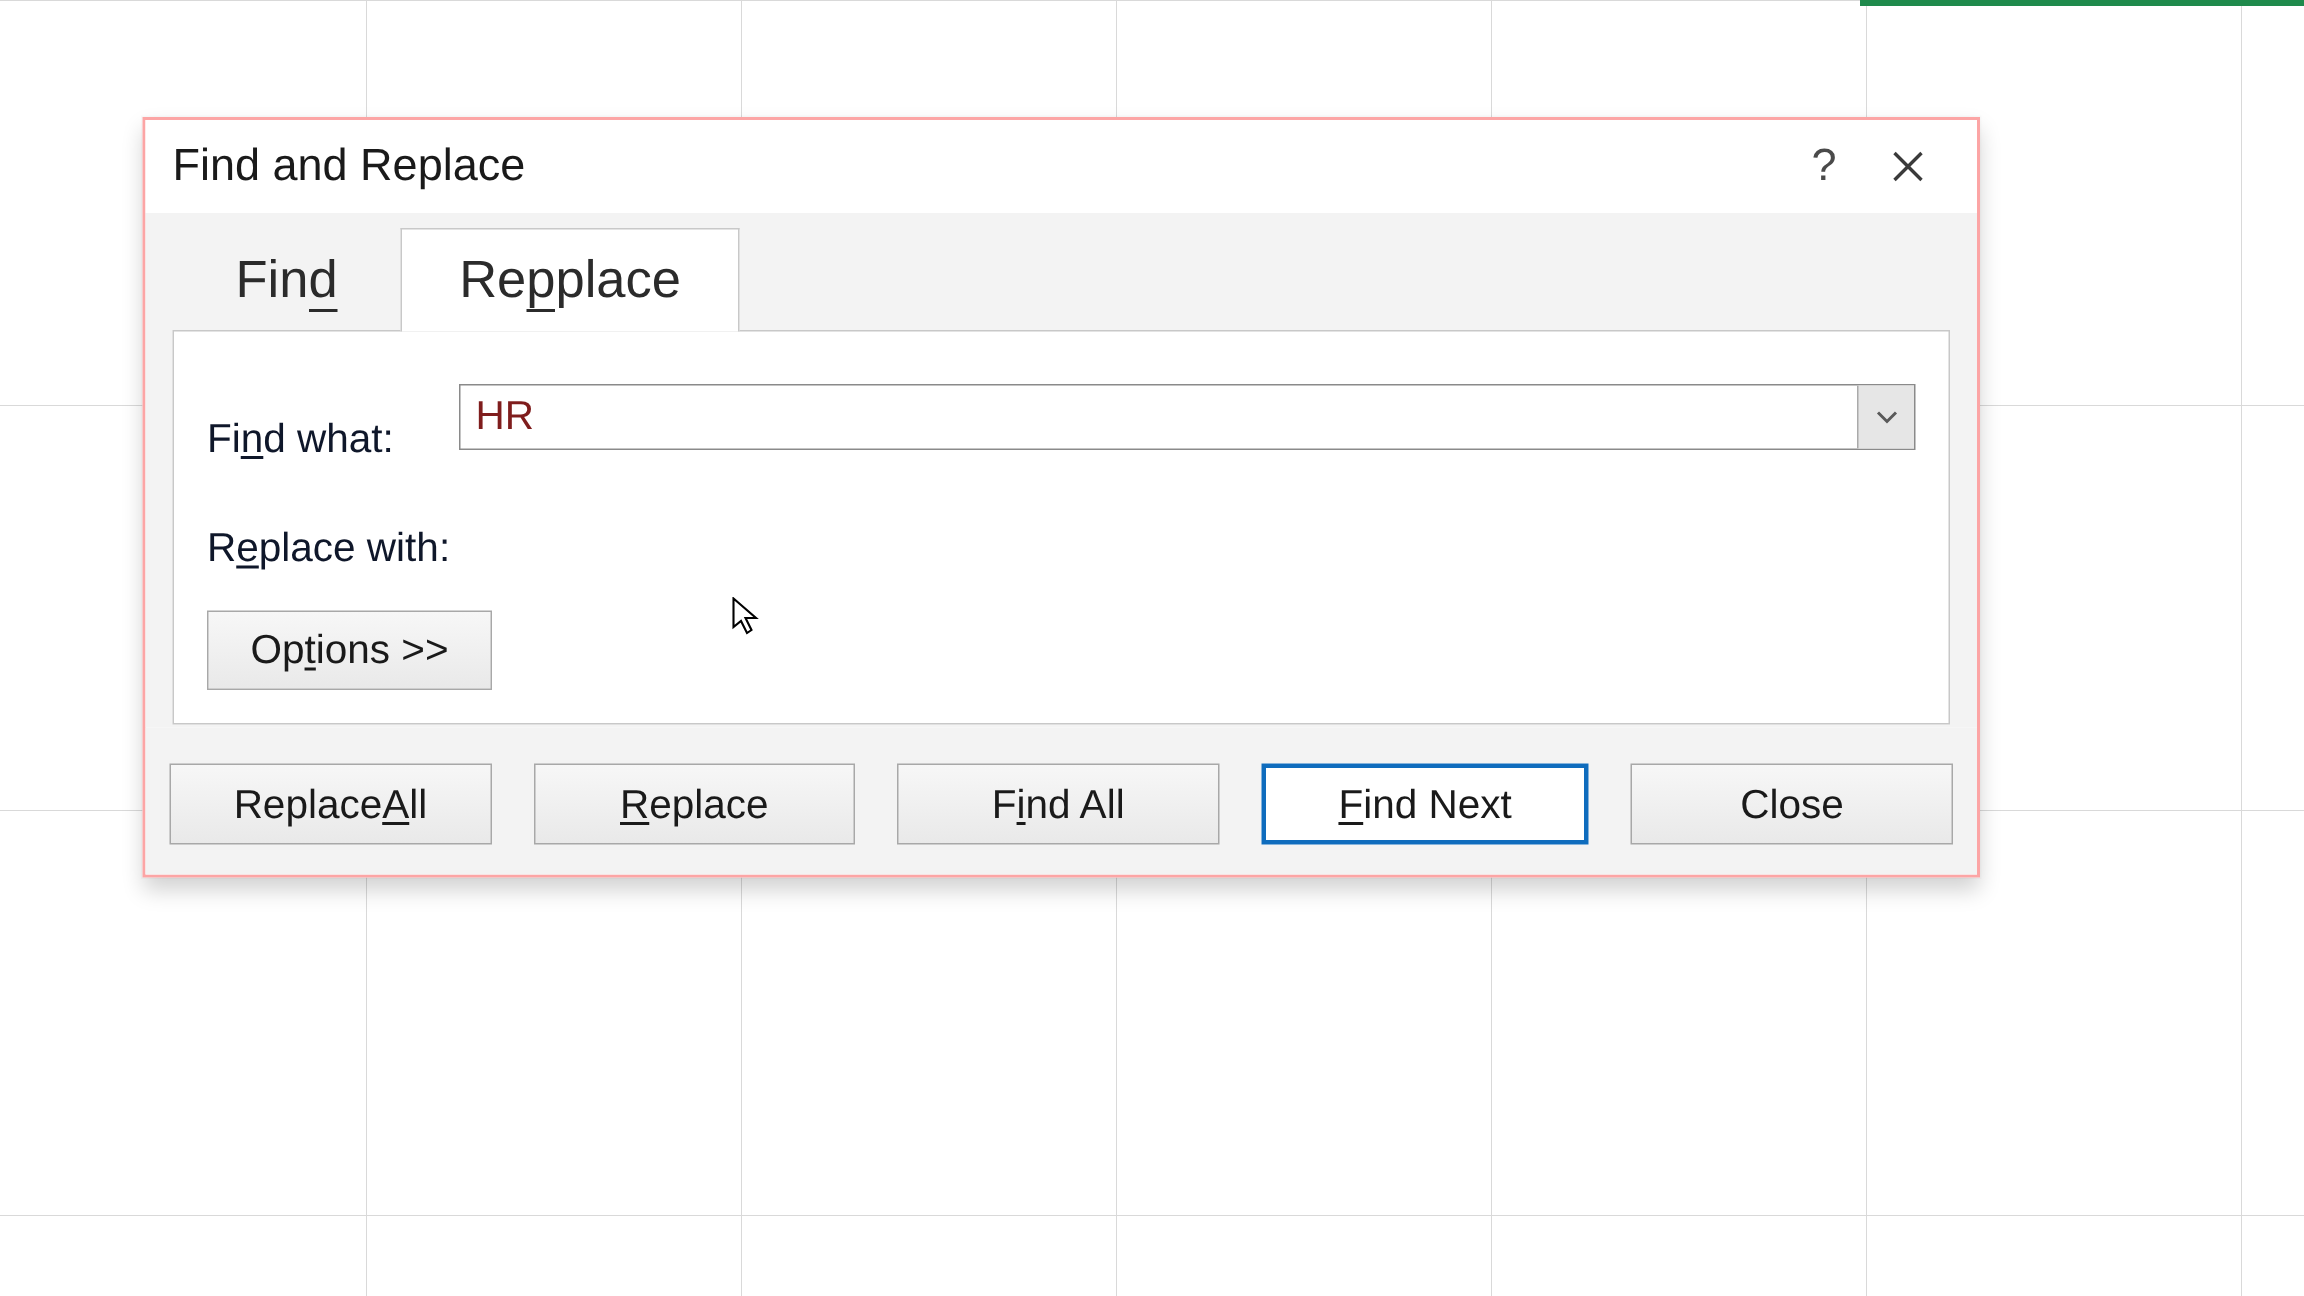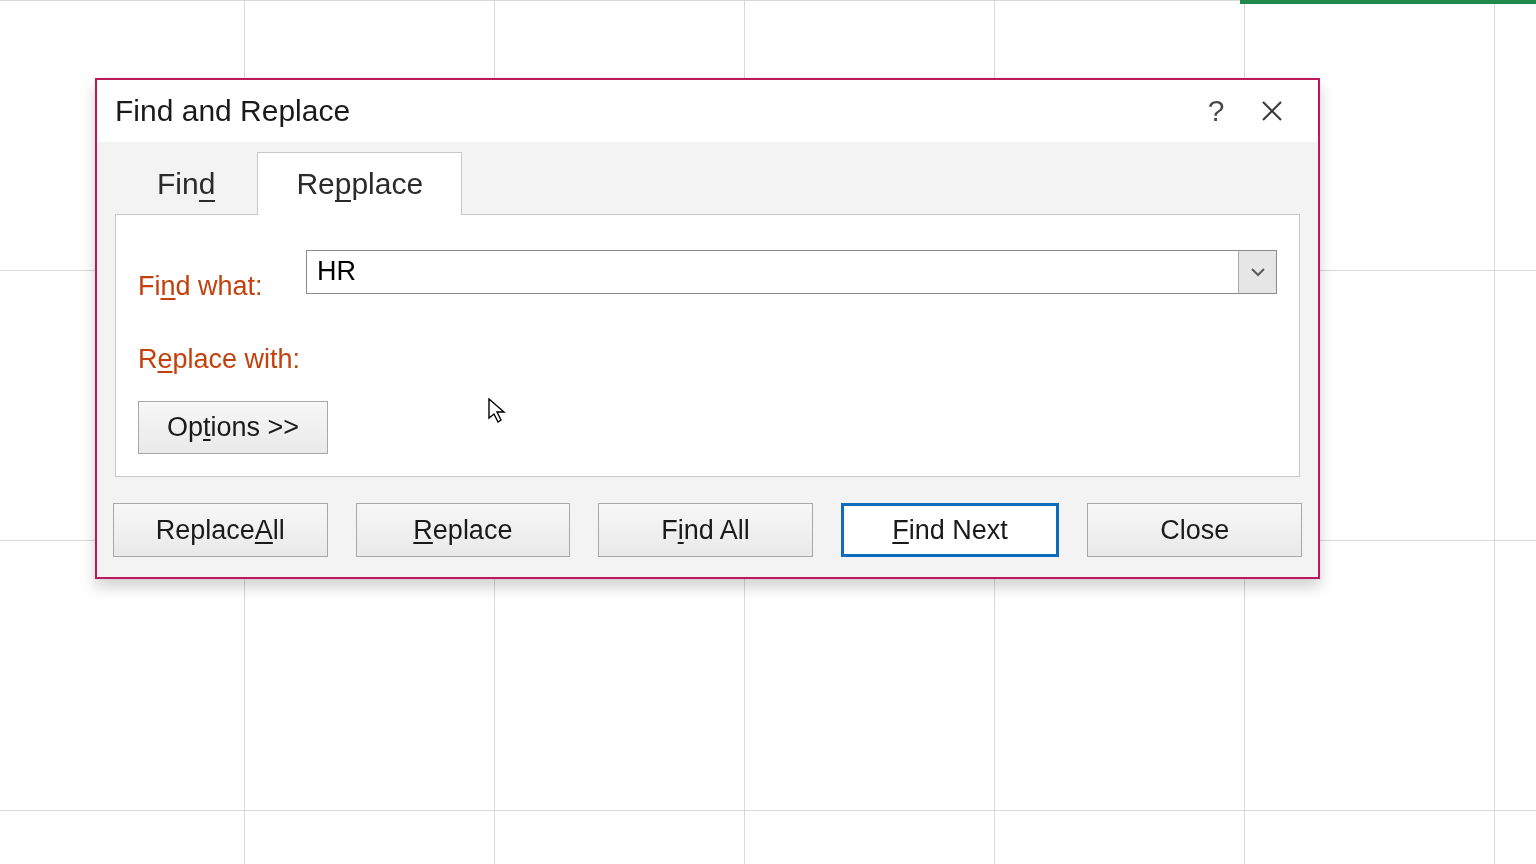--- a/index.html
+++ b/index.html
@@ -32,21 +32,21 @@
       top: 0; left: 1240px; right: 0; height: 4px;
       background: #1f8a4c;
     }
 
     .dialog {
       position: absolute;
       left: 95px;
       top: 78px;
       width: 1225px;
       background: #ffffff;
-      border: 2px solid #be185d;
+      border: 2px solid #fca5a5;
       box-shadow: 0 8px 14px rgba(0,0,0,0.18), 0 0 0 1px rgba(0,0,0,0.02);
     }
 
     .titlebar {
       display: flex;
       align-items: center;
       height: 62px;
       padding: 0 18px;
       background: #ffffff;
     }
@@ -74,21 +74,21 @@
       padding: 0 18px 2px 18px;
     }
 
     .tabs {
       display: flex;
       align-items: flex-end;
       padding-top: 10px;
       position: relative;
     }
     .tab {
-      font-size: 30px;
+      font-size: 35px;
       color: #2b2b2b;
       padding: 14px 42px 14px 42px;
       cursor: pointer;
       user-select: none;
       position: relative;
     }
     .tab.active {
       background: #ffffff;
       border: 1px solid #c8c8c8;
       border-bottom: none;
@@ -106,39 +106,39 @@
 
     .row {
       display: flex;
       align-items: center;
       margin-bottom: 12px;
       gap: 8px;
     }
     .row .lbl {
       width: 160px;
       font-size: 27px;
-      color: #c2410c;
+      color: #0f172a;
       white-space: nowrap;
       margin-top: 30px;
     }
     .row .lbl .ul { text-decoration: underline; text-underline-offset: 3px; }
     .combo {
       flex: 1;
       display: flex;
       border: 1px solid #8a8a8a;
       height: 44px;
       background: #ffffff;
     }
     .combo input {
       flex: 1;
       border: none;
       outline: none;
       font-size: 27px;
       padding: 0 10px;
-      color: #000000;
+      color: #7f1d1d;
       font-family: inherit;
       background: transparent;
     }
     .combo .ddbtn {
       width: 38px;
       border-left: 1px solid #aaaaaa;
       background: #e6e6e6;
       display: flex;
       align-items: center;
       justify-content: center;

